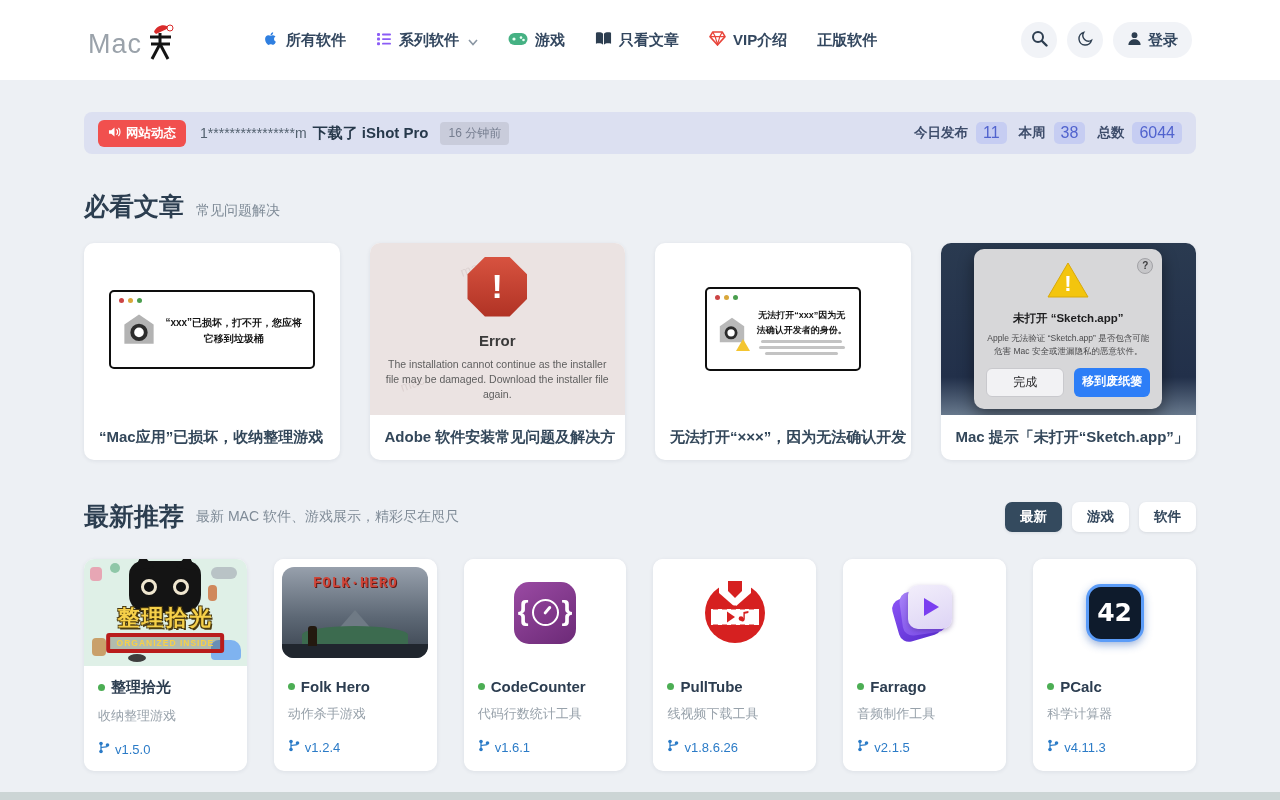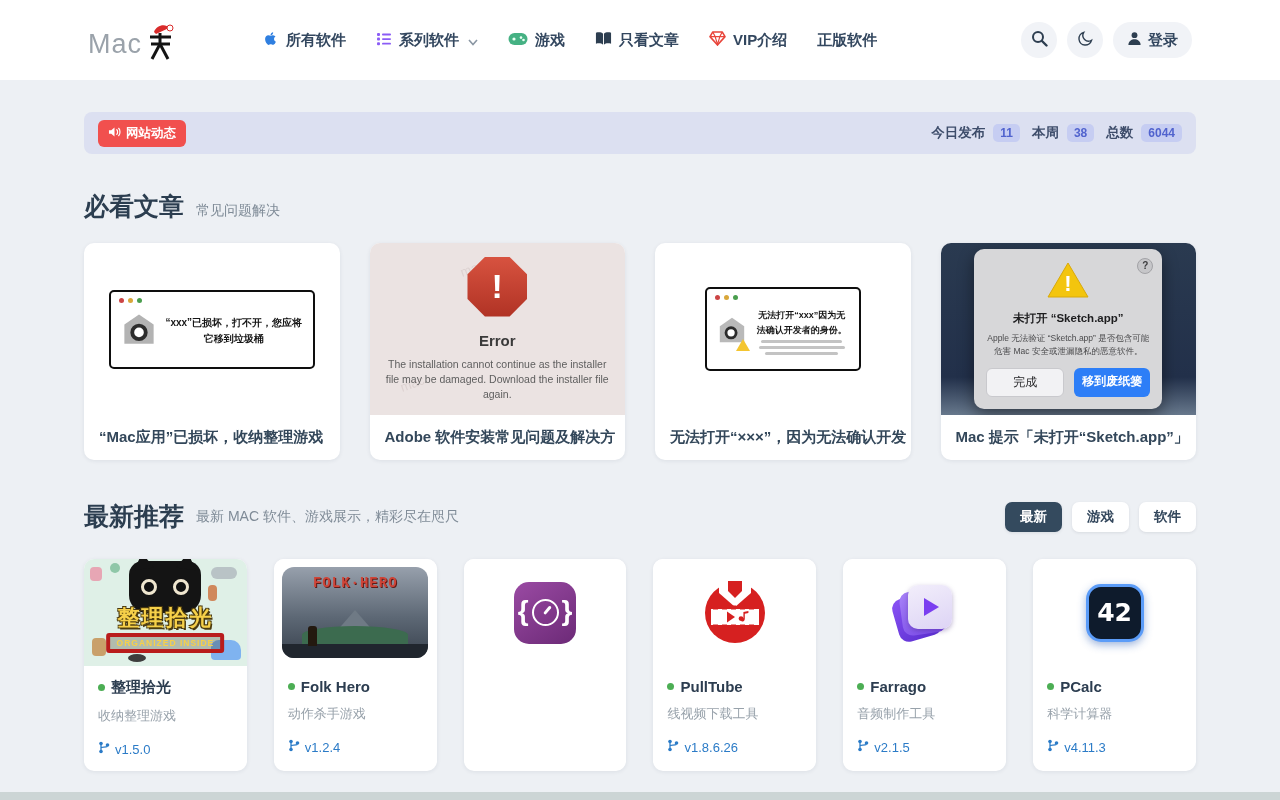--- a/index.html
+++ b/index.html
@@ -22,21 +22,21 @@
   
   .container { width:1112px; margin:0 auto; }
 
   
   .announce { margin-top:32px; height:42px; background:#dce0f1; border-radius:8px; display:flex; align-items:center; padding:0 14px; }
   .announce-badge { background:#f1504e; color:#fff; font-size:12.5px; font-weight:700; border-radius:6px; padding:5px 10px; display:flex; align-items:center; gap:5px; }
   .announce-msg { margin-left:14px; font-size:14px; color:#53616f; display:flex; align-items:center; gap:6px; cursor:pointer; }
   .announce-msg b { color:#27394b; font-size:15px; }
   .time-badge { background:#c9ccdb; color:#767e90; font-size:12px; border-radius:4px; padding:3px 8px; margin-left:6px; }
   .announce-stats { margin-left:auto; display:flex; align-items:center; gap:12px; font-size:13.5px; color:#3e4d6b; font-weight:600;}
-  .stat-badge { background:#c6cdf2; color:#5163ce; font-size:12px; font-weight:700; border-radius:5px; padding:2px 7px; margin-left:-4px; }
+  .stat-badge { background:#c6cdf2; color:#5163ce; font-size:16px; font-weight:400; border-radius:5px; padding:2px 7px; margin-left:-4px; }
 
   
   .section-head { display:flex; align-items:baseline; margin-top:36px; }
   .section-title { font-size:25px; font-weight:800; color:#2c3e50; }
   .section-sub { font-size:14px; color:#7f8b97; margin-left:12px; }
 
   
   .articles { display:grid; grid-template-columns:repeat(4,1fr); gap:30px; margin-top:20px; }
   .article-card { background:#fff; border-radius:10px; overflow:hidden; box-shadow:0 1px 4px rgba(30,40,60,.08); cursor:pointer; }
   .article-thumb { height:172px; display:flex; align-items:center; justify-content:center; position:relative; overflow:hidden; }
@@ -240,20 +240,25 @@
 
   <div class="announce">
     <div class="announce-badge">
       <span>
         <svg width="13" height="12" viewBox="0 0 14 13">
             <path d="M1 4.5 H3.5 L7 1.5 V11.5 L3.5 8.5 H1 Z" fill="#fff"></path>
             <path d="M9.5 4 C10.6 5 10.6 8 9.5 9 M11.5 2.5 C13.4 4.3 13.4 8.7 11.5 10.5" stroke="#fff" stroke-width="1.3" fill="none" stroke-linecap="round"></path>
           </svg>
       </span>
       <span>网站动态</span>
+    </div>
+    <div class="announce-msg">
+      <span>1****************m</span>
+      <b>下载了 iShot Pro</b>
+      <span class="time-badge">16 分钟前</span>
     </div>
     <div class="announce-stats">
       <span>今日发布</span>
       <span class="stat-badge">11</span>
       <span>本周</span>
       <span class="stat-badge">38</span>
       <span>总数</span>
       <span class="stat-badge">6044</span>
     </div>
   </div>
@@ -427,20 +432,36 @@
     <div class="app-card">
       <div class="app-thumb">
         <div class="cc-icon">
           <span class="cc-brace">{</span>
           <span class="cc-gauge">
               <span class="cc-needle"></span>
             </span>
           <span class="cc-brace">}</span>
         </div>
       </div>
+      <div class="app-body">
+        <div class="app-name">
+            <span class="dot"></span>
+            <span>CodeCounter</span>
+          </div>
+        <div class="app-desc">代码行数统计工具</div>
+        <div class="app-ver">
+            <span><svg width="12" height="13" viewBox="0 0 12 13">
+                <circle cx="3" cy="2.5" r="1.8" fill="#2b7bc7"></circle>
+                <circle cx="9.5" cy="4" r="1.8" fill="#2b7bc7"></circle>
+                <circle cx="3" cy="10.5" r="1.8" fill="#2b7bc7"></circle>
+                <path d="M3 4 V9 M3 7 C3 5.5 7 6.5 9.5 5.5" stroke="#2b7bc7" stroke-width="1.3" fill="none"></path>
+              </svg></span>
+            <span>v1.6.1</span>
+          </div>
+      </div>
     </div>
 
     <div class="app-card">
       <div class="app-thumb">
         <div class="pt-icon">
           <svg width="64" height="64" viewBox="0 0 64 64">
             <circle cx="32" cy="32" r="30" fill="#d62020"></circle>
             <path d="M16 2 H48 V12 L32 26 L16 12 Z" fill="#fff"></path>
             <path d="M25 0 H39 V10 L32 17 L25 10 Z" fill="#d62020"></path>
             <rect x="8" y="28" width="48" height="16" fill="#fff"></rect>

